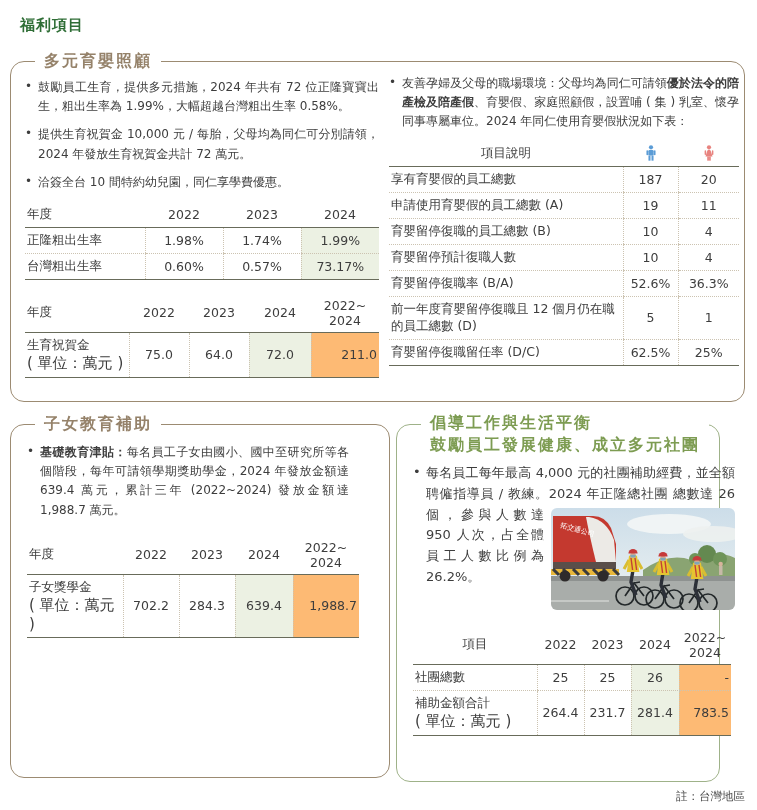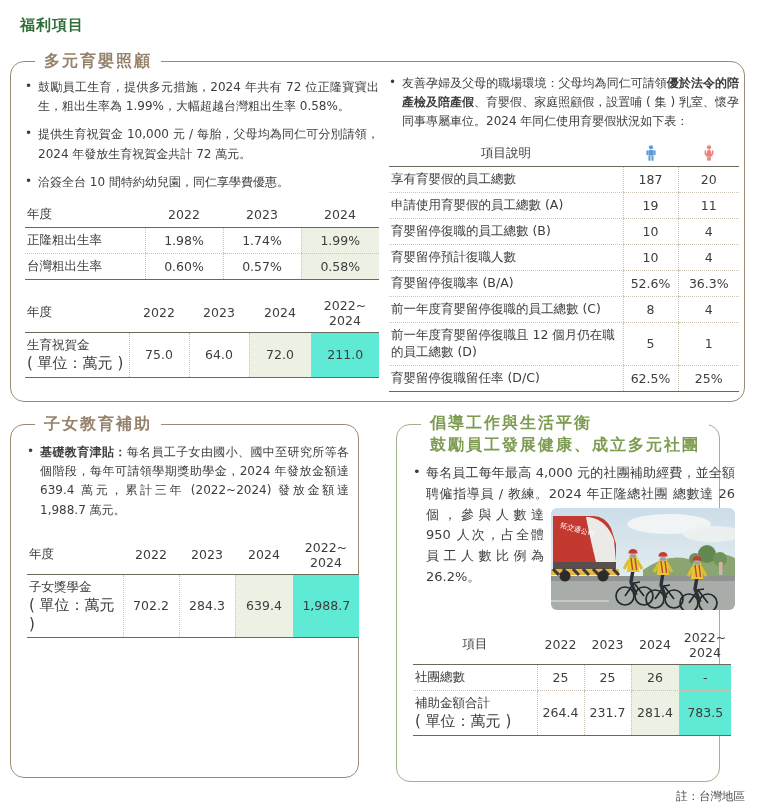--- a/index.html
+++ b/index.html
@@ -4,21 +4,21 @@
 <style>
   * { box-sizing: border-box; }
   html,body { margin:0; padding:0; background:#fff; }
   .page { position:relative; width:757px; height:810px; background:#fff; overflow:hidden;
           font-family:"DejaVu Sans", sans-serif; color:#3d3d3d; }
   .page-title { position:absolute; left:20px; top:6px; font-size:15px; font-weight:bold; color:#2f6e36; letter-spacing:1px; }
 
   .box { position:absolute; border:1.5px solid #9c8b72; border-radius:14px; }
   .box.green { border-color:#9fb289; }
   .top-box { left:10px; top:61px; width:735px; height:341px; }
-  .bl-box  { left:10px; top:424px; width:349px; height:354px; }
+  .bl-box  { left:10px; top:424px; width:380px; height:354px; }
   .br-box  { left:396px; top:424px; width:324px; height:358px; }
 
   .box-title { position:absolute; top:-12px; left:24px; margin:0; background:#fff; padding:0 9px;
                font-size:16px; font-weight:bold; color:#95826a; letter-spacing:2px; line-height:22px; }
   .box-title.green-t { color:#7d9c52; top:-13px; }
 
   .col { position:absolute; }
   .tl-col { left:14px; top:16px; width:354px; }
   .tr-col { left:378px; top:12px; width:350px; }
   .bl-col { left:16px; top:18px; width:322px; }
@@ -34,21 +34,21 @@
   table.dt th, table.dt td { font-size:12.5px; font-weight:normal; color:#3d3d3d; padding:4px 2px; vertical-align:middle; }
   tr.h-row th { border-bottom:1.5px solid #686b5a; }
   tr.d-row td { border-bottom:1px dotted #ccc3b1; }
   tr.d-row.last td { border-bottom:1.5px solid #686b5a; }
   .lbl { text-align:left; padding-left:4px; }
   .lbl-c { text-align:center; }
   .val { text-align:center; }
   tr.d-row .val { border-left:1px dotted #ccc3b1;margin-top:47px; }
   .yb { font-weight:bold; color:#222; }
   .hl-g { background:#ecf1e3; font-weight:bold; }
-  .hl-t { background:#5eead4; font-weight:bold; }
+  .hl-t { background:#fdba74; font-weight:bold;text-align:right; }
   .range-h { color:#c49a68; font-weight:bold; font-size:12px; line-height:1.2; text-align:center; }
   .unit { display:block; font-size:15px; }
 
   .t1 { width:354px; margin-top:10px; }
   .t2 { width:354px; margin-top:14px; }
   .t3 { width:350px; margin-top:6px; }
   .t3 th, .t3 td { font-size:12px; padding:3.5px 1px; }
   .t4 { width:332px; margin-top:16px; }
   .t5 { width:318px; margin-top:12px; }
 
@@ -94,21 +94,21 @@
         <tr class="d-row">
           <td class="lbl">正隆粗出生率</td>
           <td class="val">1.98%</td>
           <td class="val">1.74%</td>
           <td class="val hl-g">1.99%</td>
         </tr>
         <tr class="d-row last">
           <td class="lbl">台灣粗出生率</td>
           <td class="val">0.60%</td>
           <td class="val">0.57%</td>
-          <td class="val hl-g">0.58%</td>
+          <td class="val hl-g">73.17%</td>
         </tr>
       </tbody>
         </table>
 
       <table class="dt t2">
         <colgroup>
             <col style="width:104px">
             <col style="width:60px">
             <col style="width:60px">
             <col style="width:62px">
@@ -195,25 +195,20 @@
         </tr>
         <tr class="d-row">
           <td class="lbl">育嬰留停預計復職人數</td>
           <td class="val">10</td>
           <td class="val">4</td>
         </tr>
         <tr class="d-row">
           <td class="lbl">育嬰留停復職率 (B/A)</td>
           <td class="val">52.6%</td>
           <td class="val">36.3%</td>
-        </tr>
-        <tr class="d-row">
-          <td class="lbl">前一年度育嬰留停復職的員工總數 (C)</td>
-          <td class="val">8</td>
-          <td class="val">4</td>
         </tr>
         <tr class="d-row">
           <td class="lbl">前一年度育嬰留停復職且 12 個月仍在職的員工總數 (D)</td>
           <td class="val">5</td>
           <td class="val">1</td>
         </tr>
         <tr class="d-row last">
           <td class="lbl">育嬰留停復職留任率 (D/C)</td>
           <td class="val">62.5%</td>
           <td class="val">25%</td>

